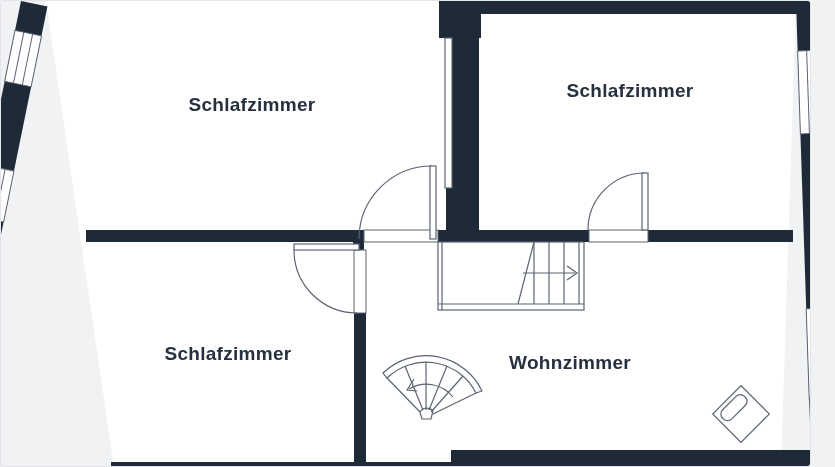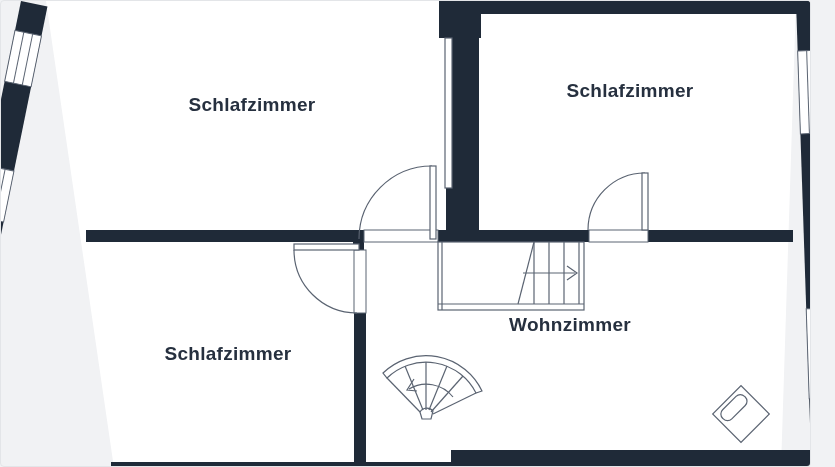--- a/index.html
+++ b/index.html
@@ -142,14 +142,14 @@
       <rect class="thin" x="-16" y="-16" width="31" height="13" rx="6" style="fill:#fff"></rect>
     </g>
   </svg>
 
   <div class="room-label" style="left:251px;top:104px">Schlafzimmer</div>
 
   <div class="room-label" style="left:629px;top:90px">Schlafzimmer</div>
 
   <div class="room-label" style="left:227px;top:353px">Schlafzimmer</div>
 
-  <div class="room-label" style="left:569px;top:324px">Wohnzimmer</div>
+  <div class="room-label" style="left:569px;top:362px">Wohnzimmer</div>
 </div>
 
 </body></html>

